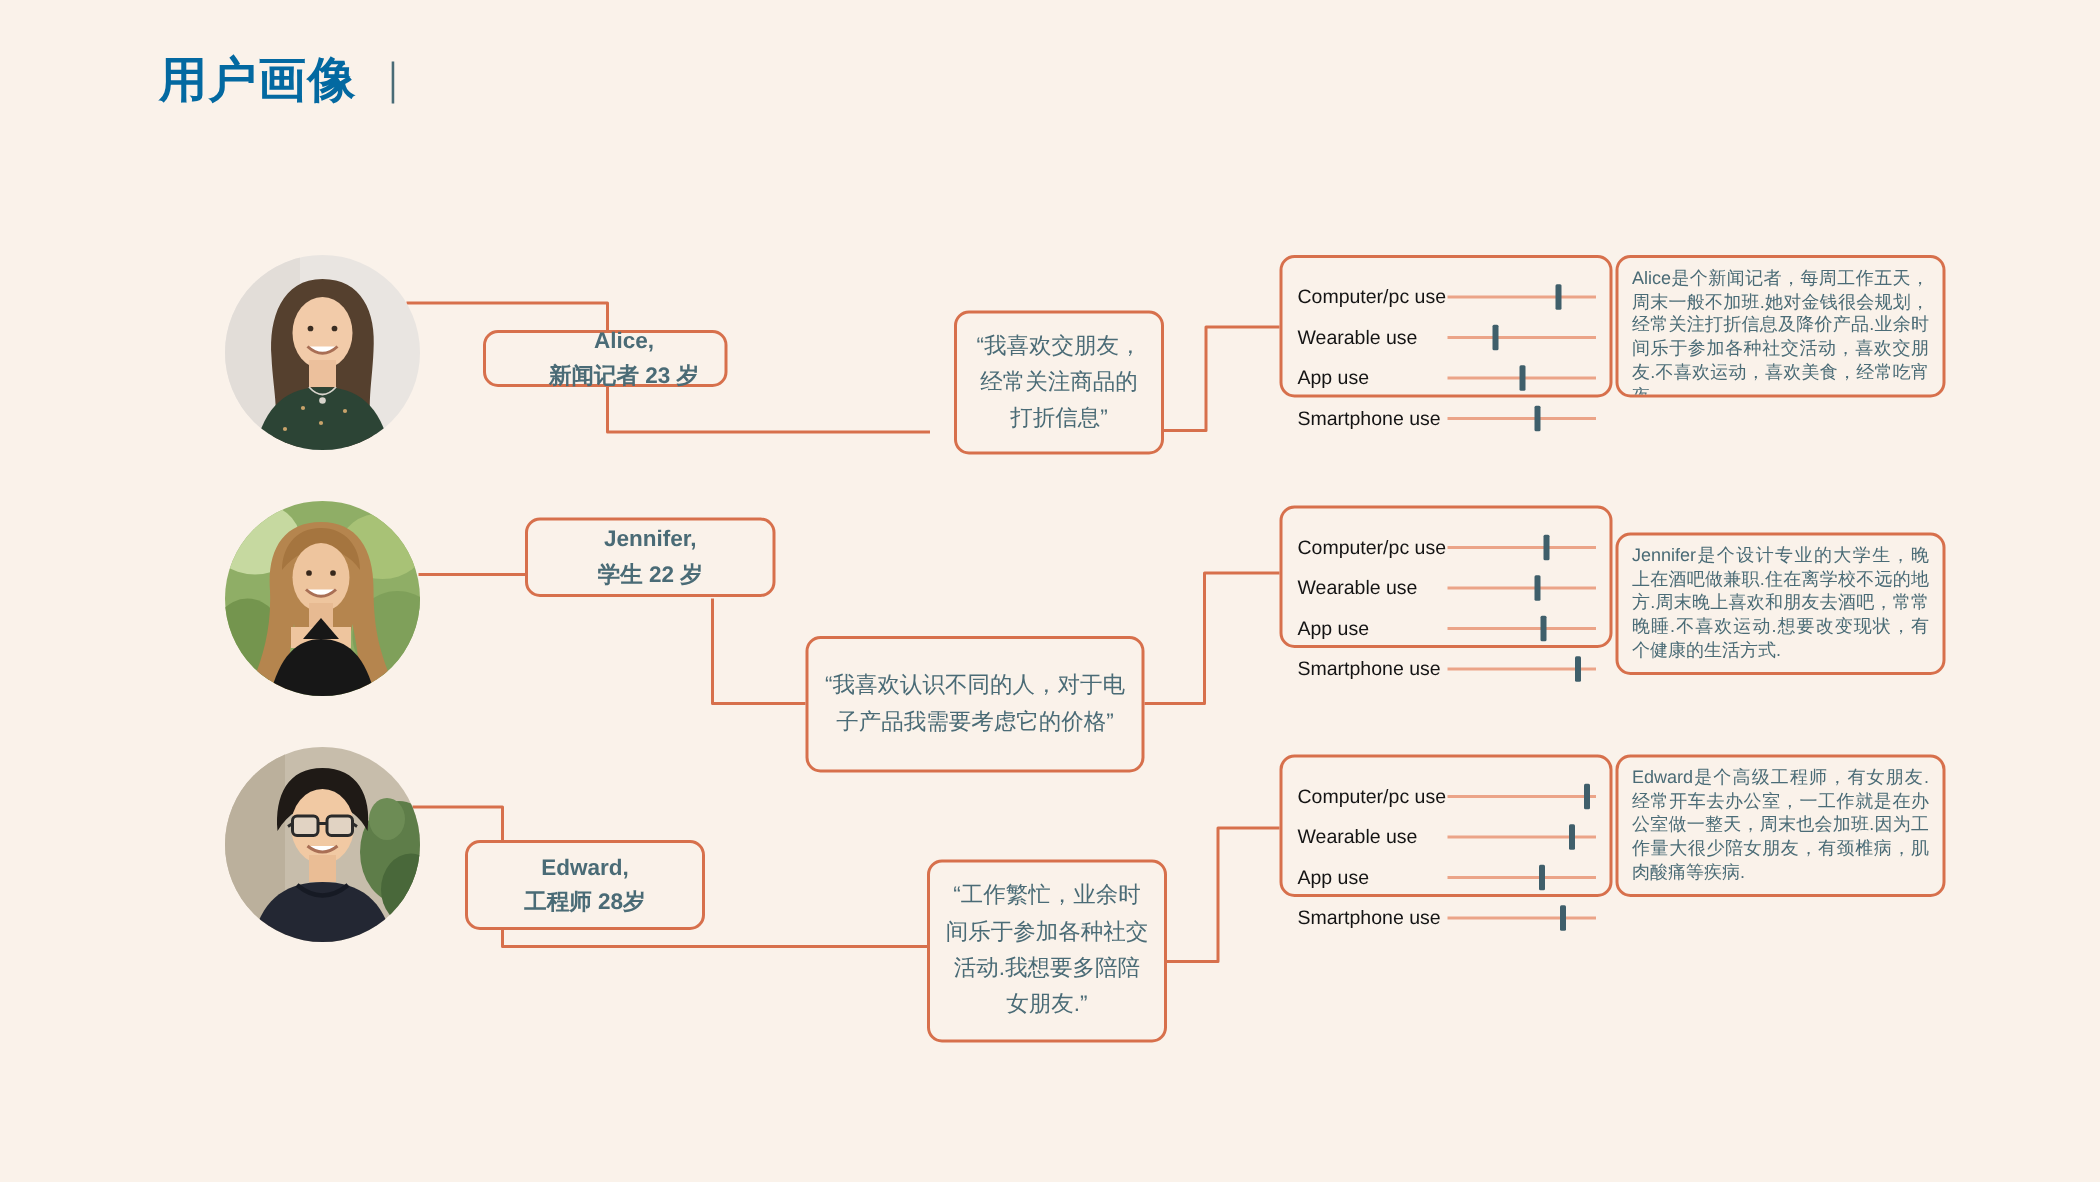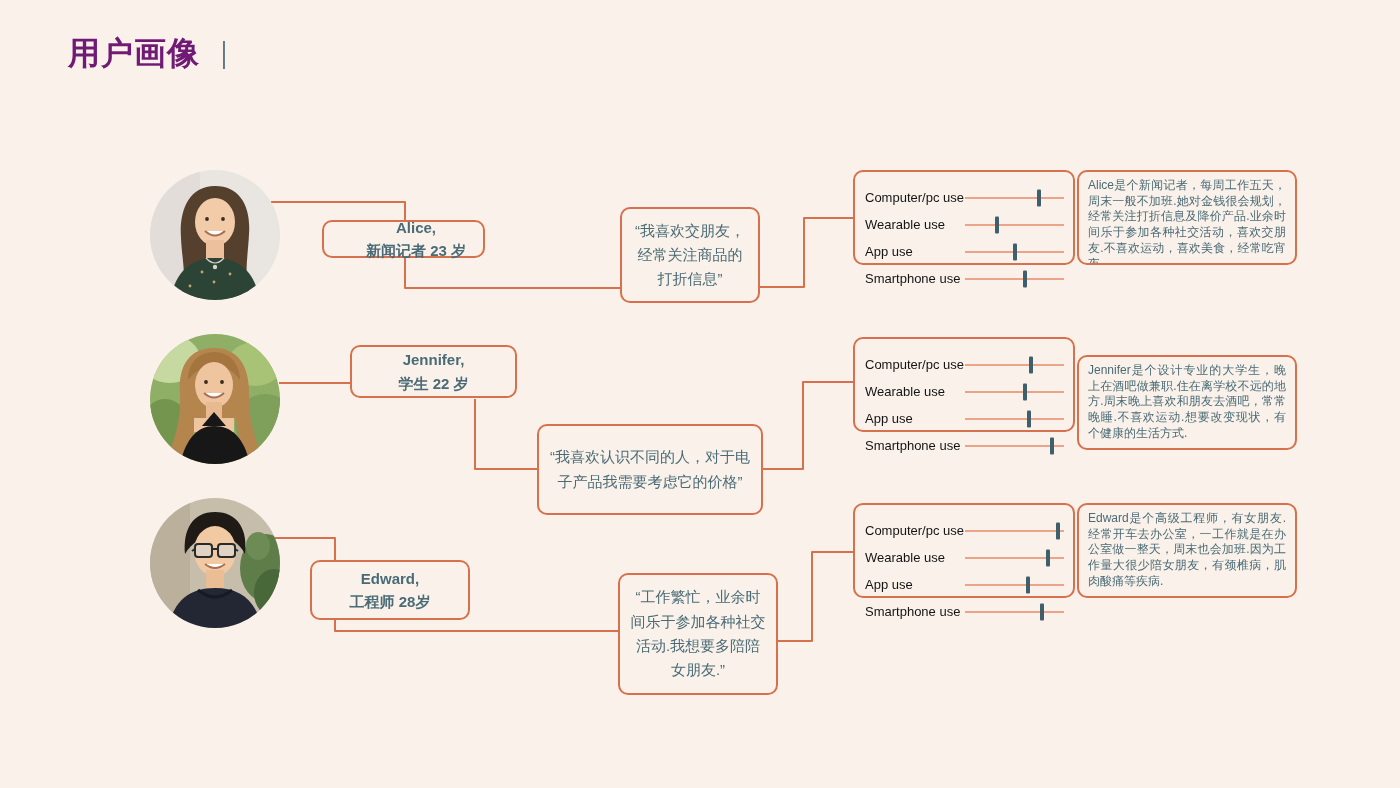--- a/index.html
+++ b/index.html
@@ -3,21 +3,21 @@
 <meta charset="utf-8">
 <style>
   html,body{margin:0;padding:0;}
   body{
     width:1400px;height:788px;position:relative;overflow:hidden;
     background:#faf2ea;
     font-family:"Liberation Sans","DejaVu Sans",sans-serif;
   }
   
   .title{position:absolute;left:68px;top:32px;display:flex;align-items:baseline;gap:10px;}
-  .title .zh{font-size:32px;font-weight:700;color:#701a75;letter-spacing:1px;}
+  .title .zh{font-size:32px;font-weight:700;color:#0369a1;letter-spacing:1px;margin-left:38px;}
   .title .divider{font-size:28px;color:#486b76;font-weight:400;position:relative;top:-2px;}
   .title .en{font-size:31px;font-weight:400;color:#5e7d88;}
   
   svg.connectors{position:absolute;left:0;top:0;z-index:0;}
   
   .photo{position:absolute;width:130px;height:130px;border-radius:50%;overflow:hidden;z-index:2;}
   .photo svg{display:block;width:130px;height:130px;}
   
   .obox{
     position:absolute;box-sizing:border-box;z-index:2;
@@ -76,21 +76,21 @@
     <path d="M56 88 Q65 98 74 88" stroke="#d8d4cc" stroke-width="1.2" fill="none"></path>
     <circle cx="65" cy="97" r="2.2" fill="#d8d4cc"></circle>
   </svg>
 </div>
 
 <div class="obox namebox" style="left:322px;top:220px;width:163px;height:38px;padding-left:25px;">
   <span>Alice,</span>
   <span>新闻记者 23 岁</span>
 </div>
 
-<div class="obox quotebox" style="left:620px;top:207px;width:140px;height:96px;">
+<div class="obox quotebox" style="left:636px;top:207px;width:140px;height:96px;">
   <span>“我喜欢交朋友，经常关注商品的打折信息”</span>
 </div>
 
 <div class="obox sliderpanel" style="left:853px;top:170px;width:222px;height:95px;">
   <div class="srow">
     <span class="slabel">Computer/pc use</span>
     <span class="strack">
         <span class="smarker" style="left: 75%;"></span>
       </span>
   </div>

